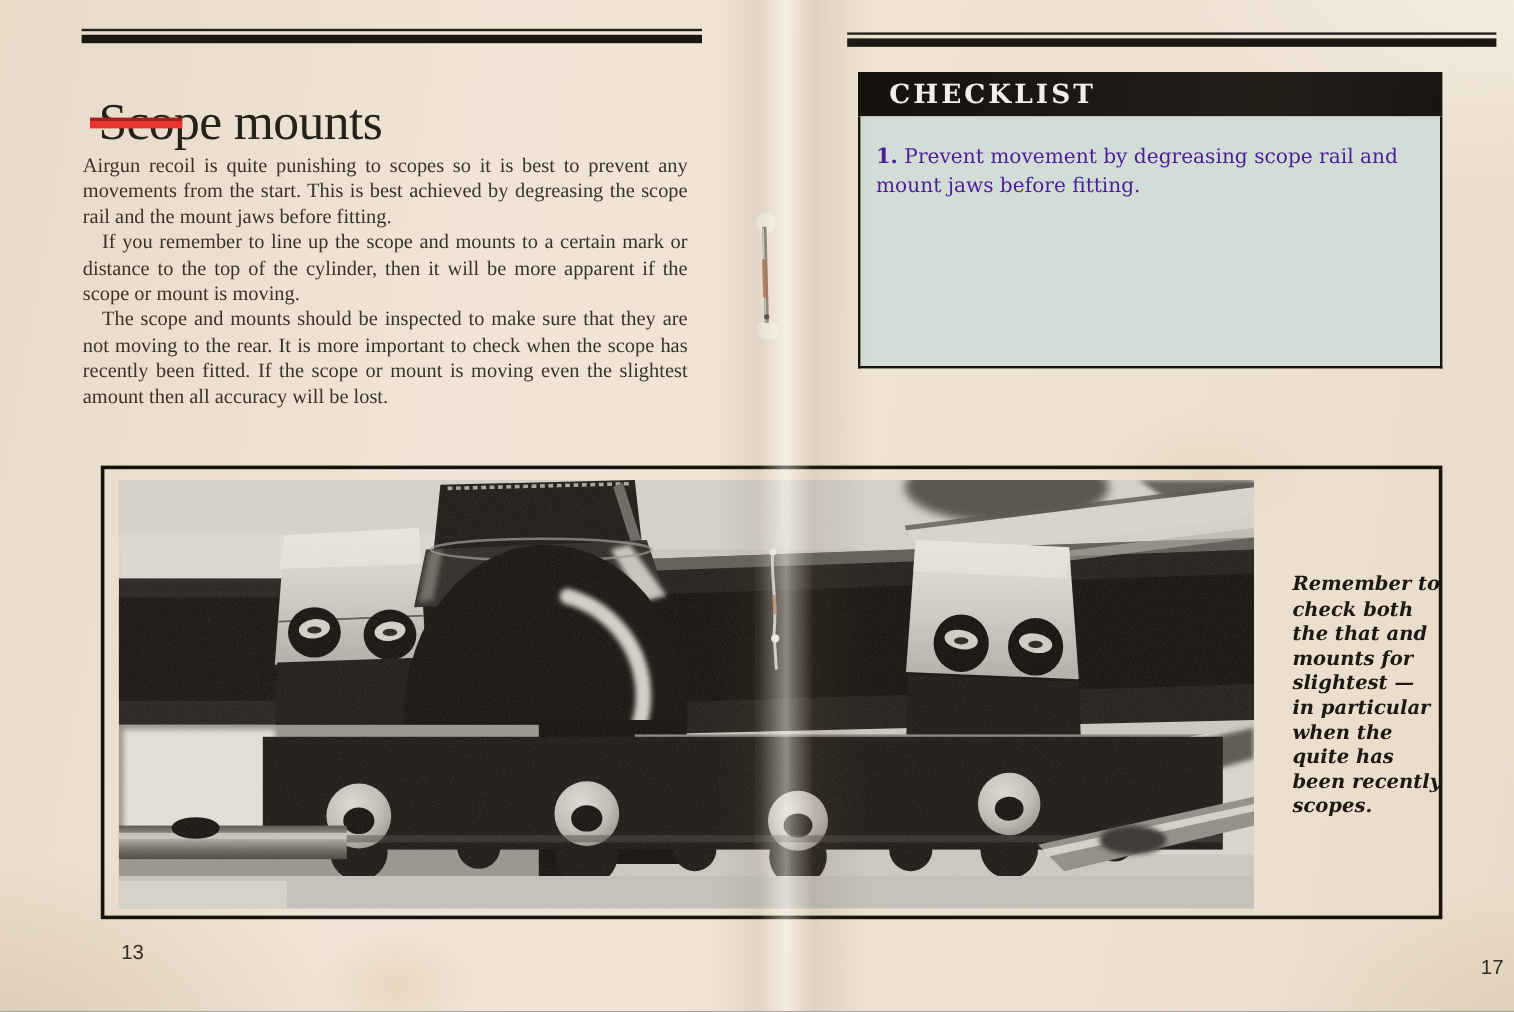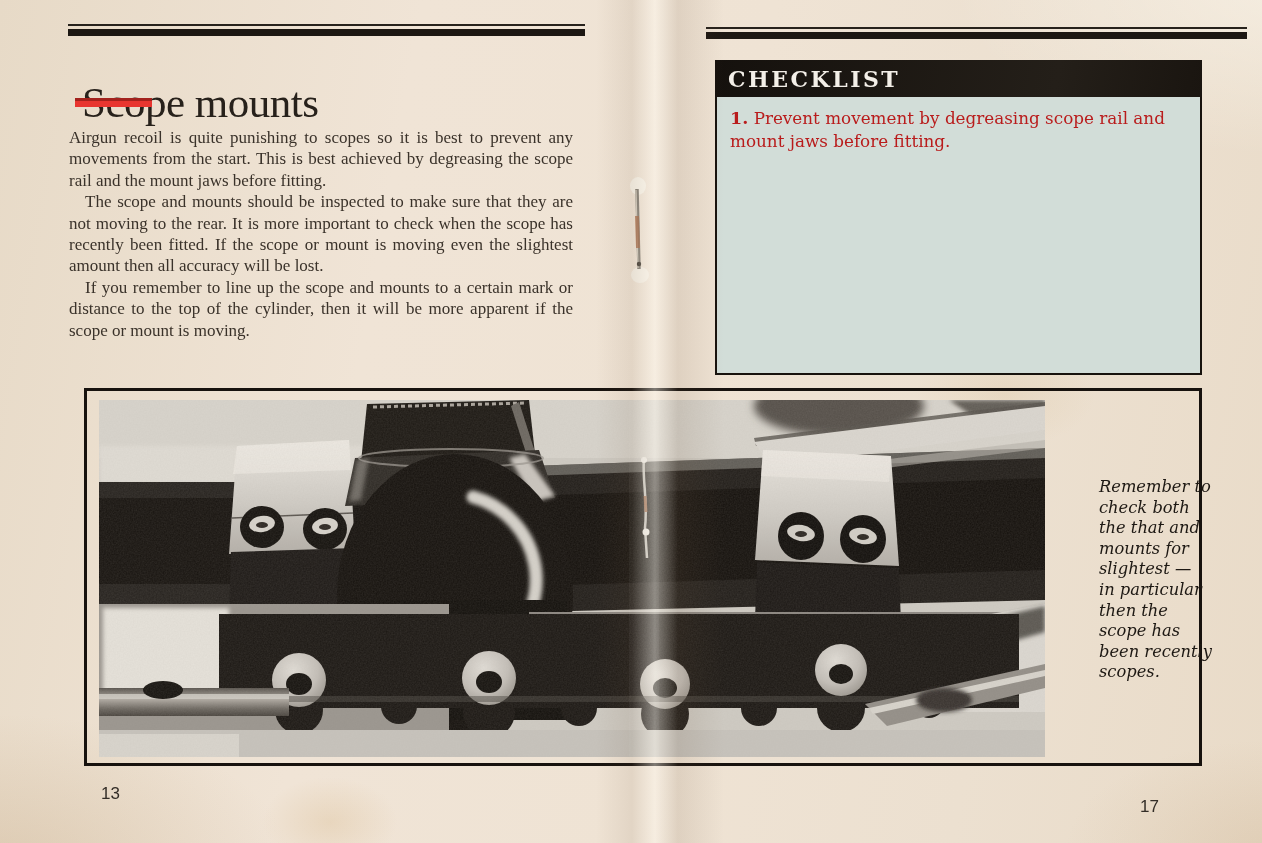--- a/index.html
+++ b/index.html
@@ -33,47 +33,47 @@
     position:absolute;left:69px;top:127px;width:504px;
     font-size:17px;line-height:21.4px;color:#3a322a;text-align:justify;
   }
   .bodycopy p{margin:0;}
   .bodycopy p.ind{text-indent:16px;}
   
   .checklist{position:absolute;left:715px;top:60px;width:487px;}
   .cl-head{
     height:37px;background:linear-gradient(100deg,#15110d,#241f19 70%,#1a1510);
     color:#f3efe8;font-family:"DejaVu Serif",serif;font-weight:bold;
-    font-size:22px;letter-spacing:2.5px;line-height:38px;padding-left:13px;
+    font-size:22px;letter-spacing:2.5px;line-height:38px;padding-left:26px;
     box-sizing:border-box;
   }
   .cl-body{
     background:#d2ddd8;border:2px solid #17120d;border-top:none;
-    padding:10px 16px 11px 13px;box-sizing:border-box;height:278px;
-    font-family:"DejaVu Serif",serif;font-size:16.8px;line-height:23px;color:#b91c1c;
+    padding:22px 16px 11px 13px;box-sizing:border-box;height:210px;
+    font-family:"DejaVu Serif",serif;font-size:16.8px;line-height:23px;color:#4c1d95;
   }
   .cl-item{margin:0 0 24px 0;}
   .cl-item:last-child{margin-bottom:0;}
   .cl-item .num{font-weight:bold;font-size:17.5px;}
   
   .figbox{
     position:absolute;left:84px;top:388px;width:1118px;height:378px;
     border:3px solid #17120e;box-sizing:border-box;
   }
   .photo{position:absolute;left:12px;top:9px;width:946px;height:357px;background:#cfcbc3;}
   .photo svg{display:block;width:946px;height:357px;}
   .figcaption{
-    position:absolute;left:1012px;top:86px;width:132px;
-    font-family:"DejaVu Serif",serif;font-weight:normal;font-style:italic;
+    position:absolute;left:990px;top:86px;width:132px;
+    font-family:"DejaVu Serif",serif;font-weight:bold;font-style:italic;
     font-size:16.3px;line-height:20.6px;color:#1d1813;
   }
   
   .pagenum{position:absolute;font-family:"Liberation Sans",sans-serif;font-size:17px;color:#332d27;}
   .pn-left{left:101px;top:784px;}
-  .pn-right{left:1140px;top:797px;}
+  .pn-right{left:1234px;top:797px;}
   
   .fold{
     position:absolute;left:596px;top:0;width:128px;height:843px;pointer-events:none;
     background:linear-gradient(90deg,
       rgba(110,85,60,0) 0%, rgba(110,85,60,.10) 28%,
       rgba(255,250,240,.45) 46%, rgba(110,85,60,.13) 64%,
       rgba(110,85,60,0) 100%);
   }
   .staple{position:absolute;left:629px;top:176px;width:22px;height:112px;}
 </style>
@@ -88,22 +88,22 @@
   </div>
   <div class="toprule rule-right">
     <div class="thin"></div>
       <div class="thick"></div>
   </div>
 
   <h1 class="title">Scope mounts</h1>
   <div class="redbar"></div>
   <div class="bodycopy">
     <p>Airgun recoil is quite punishing to scopes so it is best to prevent any movements from the start. This is best achieved by degreasing the scope rail and the mount jaws before fitting.</p>
+    <p class="ind">If you remember to line up the scope and mounts to a certain mark or distance to the top of the cylinder, then it will be more apparent if the scope or mount is moving.</p>
     <p class="ind">The scope and mounts should be inspected to make sure that they are not moving to the rear. It is more important to check when the scope has recently been fitted. If the scope or mount is moving even the slightest amount then all accuracy will be lost.</p>
-    <p class="ind">If you remember to line up the scope and mounts to a certain mark or distance to the top of the cylinder, then it will be more apparent if the scope or mount is moving.</p>
   </div>
 
   <div class="checklist">
     <div class="cl-head">CHECKLIST</div>
     <div class="cl-body">
       <p class="cl-item"><span class="num">1.</span> <span>Prevent movement by degreasing scope rail and mount jaws before fitting.</span></p>
     </div>
   </div>
 
   <figure class="figbox" style="margin:0;">
@@ -227,22 +227,22 @@
         <rect width="946" height="357" filter="url(#grain)"></rect>
       </svg>
     </div>
     <figcaption class="figcaption">
       <div>Remember to</div>
       <div>check both</div>
       <div>the that and</div>
       <div>mounts for</div>
       <div>slightest —</div>
       <div>in particular</div>
-      <div>then the</div>
-      <div>scope has</div>
+      <div>when the</div>
+      <div>quite has</div>
       <div>been recently</div>
       <div>scopes.</div>
     </figcaption>
   </figure>
 
   <div class="pagenum pn-left">13</div>
   <div class="pagenum pn-right">17</div>
 
   <div class="staple">
     <svg width="22" height="112" viewBox="0 0 22 112" xmlns="http://www.w3.org/2000/svg">

